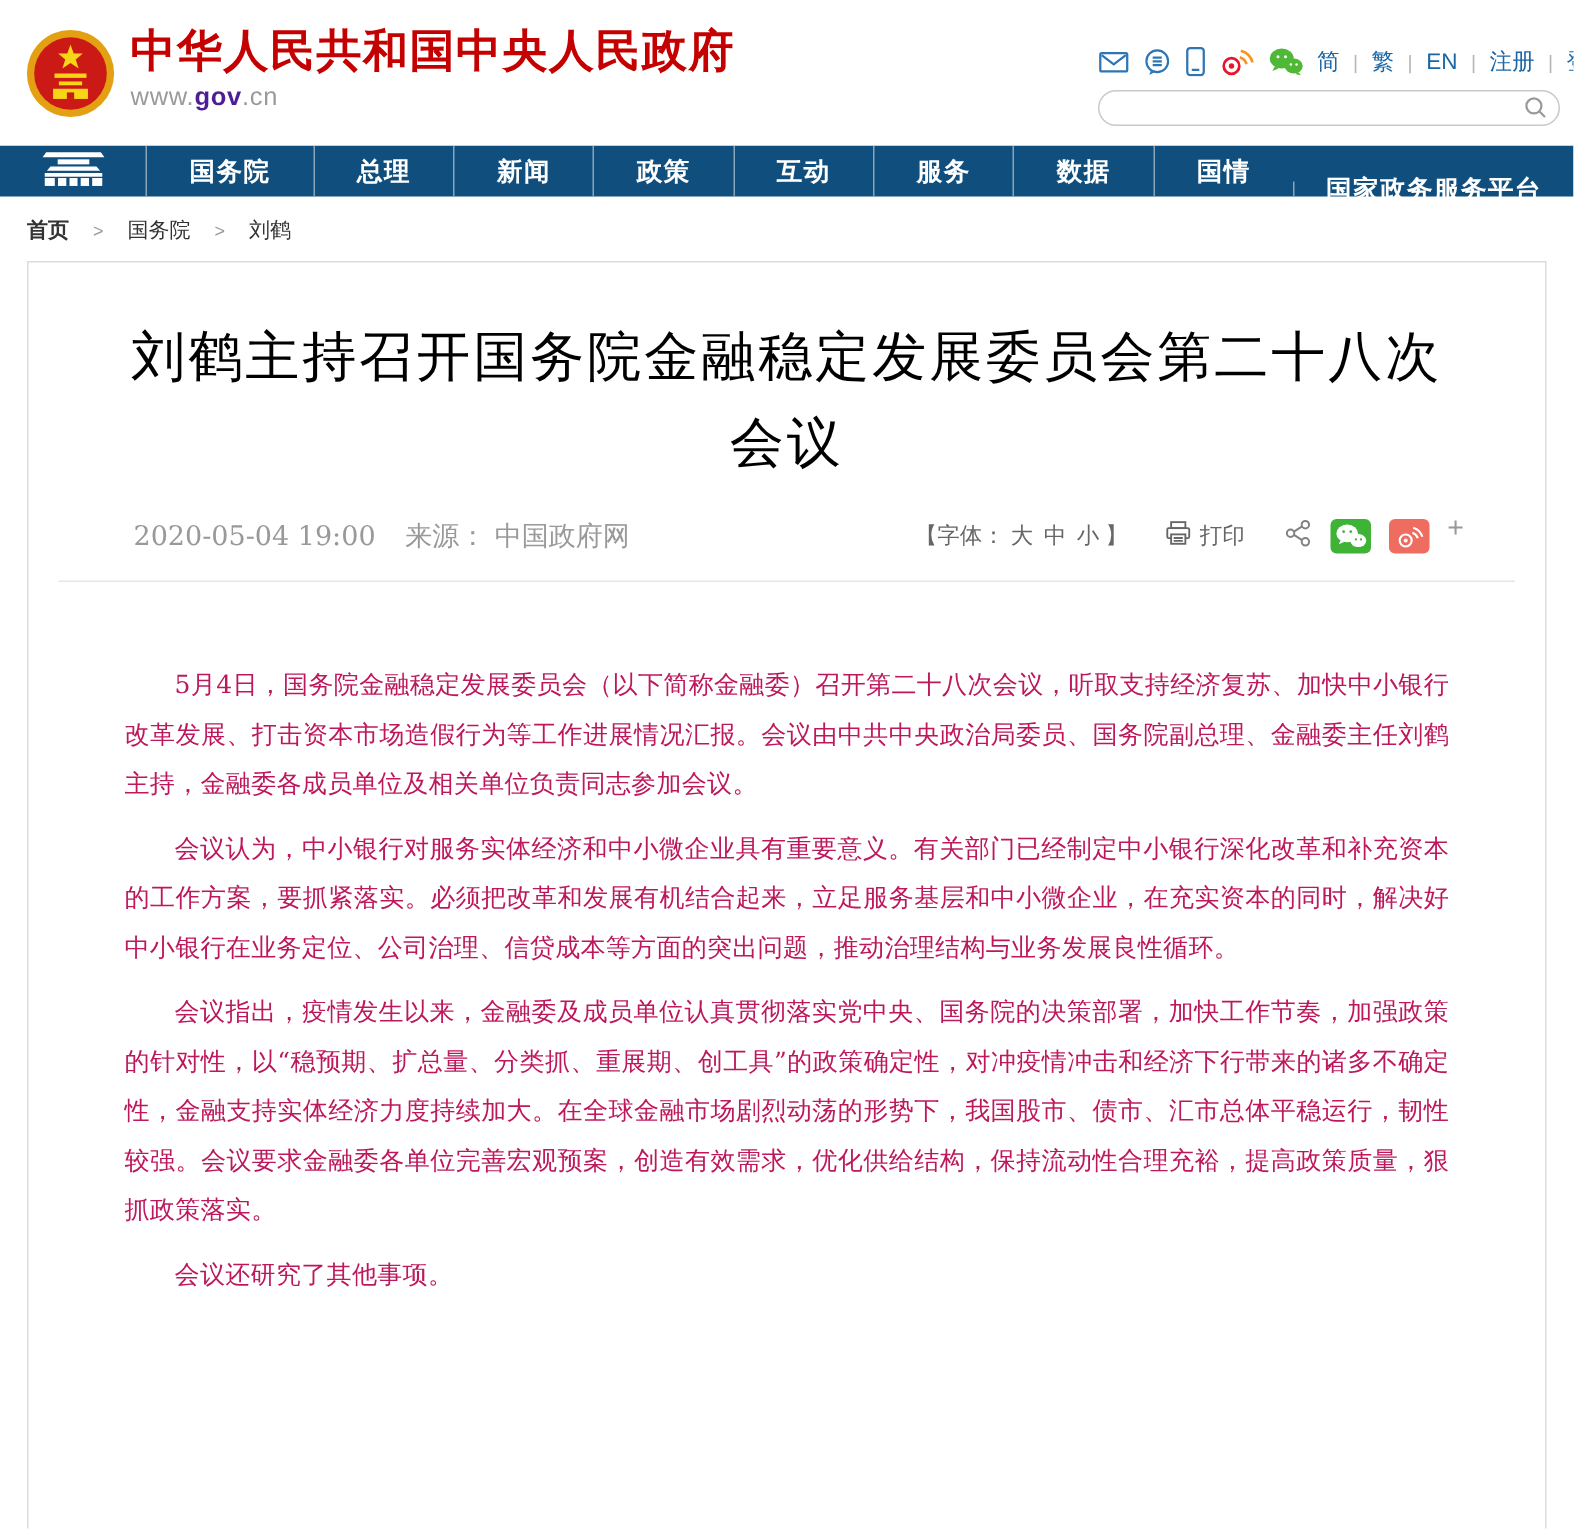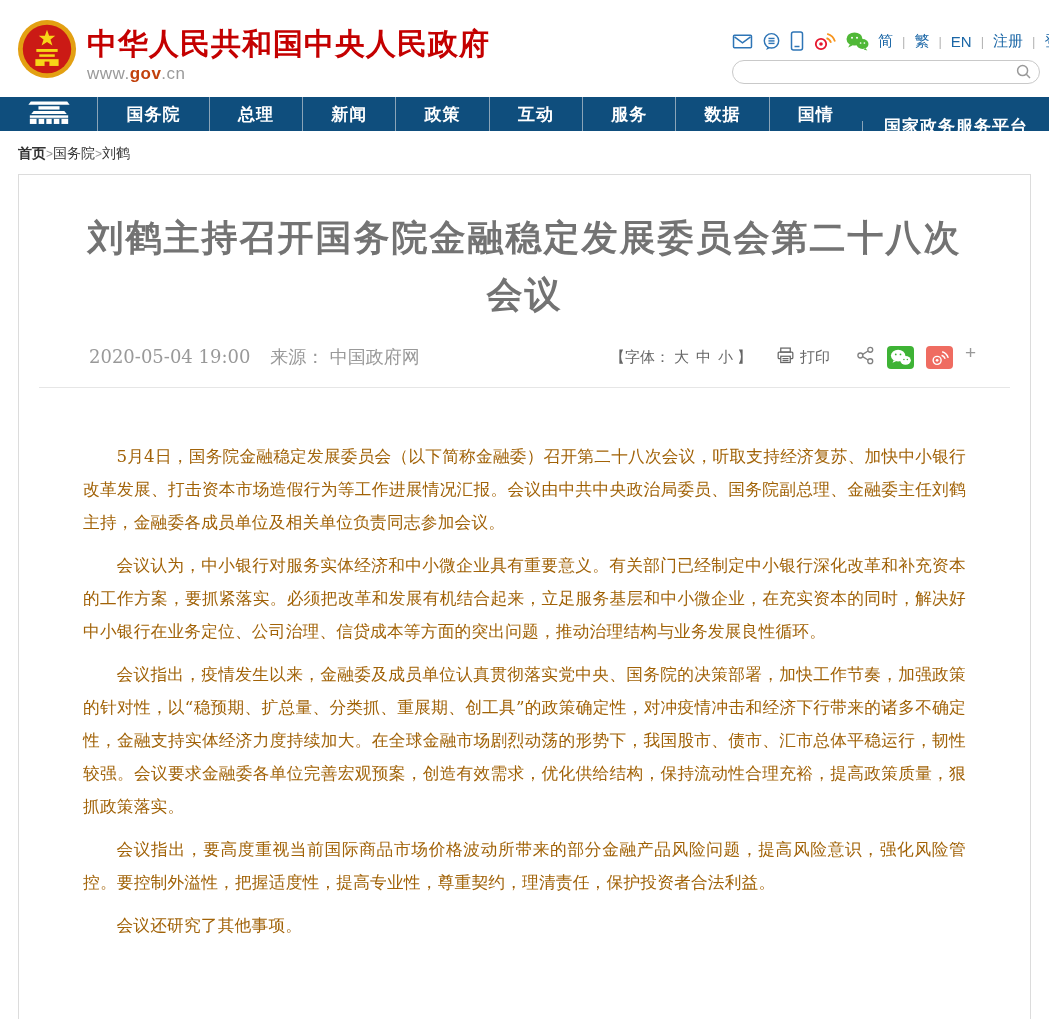--- a/index.html
+++ b/index.html
@@ -3,70 +3,70 @@
 <meta charset="utf-8">
 <style>
   * { box-sizing: border-box; }
   html,body { margin:0; padding:0; }
   body {
     width:1049px; height:1019px; overflow:hidden; background:#fff;
     font-family:"Liberation Sans", sans-serif; color:#333;
   }
   
   .site-header { position:relative; height:97px; background:#fff; }
-  .brand { position:absolute; left:16px; top:18px; display:flex; align-items:flex-end; gap:9px; cursor:pointer; }
+  .brand { position:absolute; left:16px; top:18px; display:flex; align-items:flex-start; gap:9px; cursor:pointer; }
   .brand-text { display:flex; flex-direction:column; }
   .site-title { color:#c40000; font-size:30px; font-weight:bold; letter-spacing:1px; line-height:34px; }
   .site-url { color:#9a9a9a; font-size:17px; margin-top:3px; letter-spacing:.5px; }
-  .site-url b { color:#c2410c; }
+  .site-url b { color:#4c1d95; }
   .header-right { position:absolute; right:9px; top:31px; width:308px; }
   .quick-row { display:flex; align-items:center; gap:9px; font-size:15px; white-space:nowrap; }
   .quick-row svg { display:block; }
   .icon-btn { cursor:pointer; display:flex; align-items:center; }
   .lang-link { color:#1a66a6; cursor:pointer; text-decoration:none; }
   .lang-sep { color:#b5b5b5; font-size:13px; }
   .search-box { margin-top:9px; position:relative; height:24px; border:1px solid #c9c9c9; border-radius:13px; background:#fff; }
   .search-input { width:100%; height:22px; border:none; outline:none; border-radius:13px; padding:0 30px 0 12px; font-size:13px; background:transparent; }
   .search-btn { position:absolute; right:5px; top:2px; width:20px; height:20px; border:none; background:transparent; padding:0; cursor:pointer; }
   
   .main-nav { display:flex; height:34px; background:#0f4e7d; }
   .nav-cell { display:flex; align-items:center; justify-content:center; color:#fff;
     font-size:17px; font-weight:bold; letter-spacing:1px; cursor:pointer; border-left:1px solid #8aa4b8; }
   .nav-cell:first-child { border-left:none; }
   .nav-home { flex:0 0 97px; }
   .nav-item { flex:1; }
   .nav-item-gwy { flex:1.2; }
   .nav-item-wide { flex:0 0 187px;margin-top:24px; }
   
-  .breadcrumb { margin-left:18px; padding:14px 0 11px; display:flex; align-items:center; gap:0; font-size:14px; }
+  .breadcrumb { margin-left:18px; padding:14px 0 11px; display:flex; align-items:center; gap:16px; font-size:14px; }
   .crumb { cursor:pointer; }
   .crumb-home { font-weight:bold; }
   .crumb-sep { color:#999; font-size:12px; }
   
   .card { margin:0 18px; border:1px solid #dcdcdc; background:#fff; height:900px; }
   .article-title { margin:34px 58px 0; text-align:center; font-size:36px; line-height:57px;
-    font-weight:bold; color:#737373; letter-spacing:2px; }
+    font-weight:normal; color:#000000; letter-spacing:2px; }
   .meta { margin:22px 54px 0 70px; display:flex; justify-content:space-between; align-items:center; }
   .meta-left { color:#999; font-size:18px; font-family:"DejaVu Serif","Liberation Serif",serif; }
   .meta-src-label { margin-left:14px; }
   .meta-right { display:flex; align-items:center; color:#666; font-size:15px; }
   .font-ctl { display:flex; align-items:center; gap:1px; }
   .font-size-link { cursor:pointer; padding:0 3px; }
   .print-btn { display:flex; align-items:center; gap:5px; margin-left:24px; cursor:pointer; }
   .share-group { display:flex; align-items:center; gap:12px; margin-left:26px; }
   .share-group > * { cursor:pointer; }
   .share-sq { width:27px; height:23px; border-radius:4px; display:flex; align-items:center; justify-content:center; }
   .share-sq svg { display:block; }
   .wechat-sq { background:#3eb335; }
   .weibo-sq { background:#ef6c61; }
   .share-plus { color:#999; font-size:19px; line-height:14px; margin-top:-8px; }
   .sep-line { margin:18px 20px 0; border-top:1px solid #e6e6e6; }
   .body-text { margin:52px 64px 0; }
   .body-text p { margin:0 0 10px; text-indent:2em; font-size:16.7px; line-height:33px;
-    color:#a16207; text-align:justify; letter-spacing:.2px;
+    color:#be185d; text-align:justify; letter-spacing:.2px;
     font-family:"DejaVu Serif","Liberation Serif",serif; }
 </style>
 </head>
 <body>
 
 <header class="site-header">
   <div class="brand">
     <span>
       <svg width="62" height="62" viewBox="0 0 64 64">
         <circle cx="32" cy="32" r="30" fill="#e3a012"></circle>
@@ -264,16 +264,15 @@
       </span>
     </div>
   </div>
 
   <div class="sep-line"></div>
 
   <div class="body-text">
     <p>5月4日，国务院金融稳定发展委员会（以下简称金融委）召开第二十八次会议，听取支持经济复苏、加快中小银行改革发展、打击资本市场造假行为等工作进展情况汇报。会议由中共中央政治局委员、国务院副总理、金融委主任刘鹤主持，金融委各成员单位及相关单位负责同志参加会议。</p>
     <p>会议认为，中小银行对服务实体经济和中小微企业具有重要意义。有关部门已经制定中小银行深化改革和补充资本的工作方案，要抓紧落实。必须把改革和发展有机结合起来，立足服务基层和中小微企业，在充实资本的同时，解决好中小银行在业务定位、公司治理、信贷成本等方面的突出问题，推动治理结构与业务发展良性循环。</p>
     <p>会议指出，疫情发生以来，金融委及成员单位认真贯彻落实党中央、国务院的决策部署，加快工作节奏，加强政策的针对性，以“稳预期、扩总量、分类抓、重展期、创工具”的政策确定性，对冲疫情冲击和经济下行带来的诸多不确定性，金融支持实体经济力度持续加大。在全球金融市场剧烈动荡的形势下，我国股市、债市、汇市总体平稳运行，韧性较强。会议要求金融委各单位完善宏观预案，创造有效需求，优化供给结构，保持流动性合理充裕，提高政策质量，狠抓政策落实。</p>
-    <p>会议指出，要高度重视当前国际商品市场价格波动所带来的部分金融产品风险问题，提高风险意识，强化风险管控。要控制外溢性，把握适度性，提高专业性，尊重契约，理清责任，保护投资者合法利益。</p>
     <p>会议还研究了其他事项。</p>
   </div>
 </main>
 
 </body></html>

